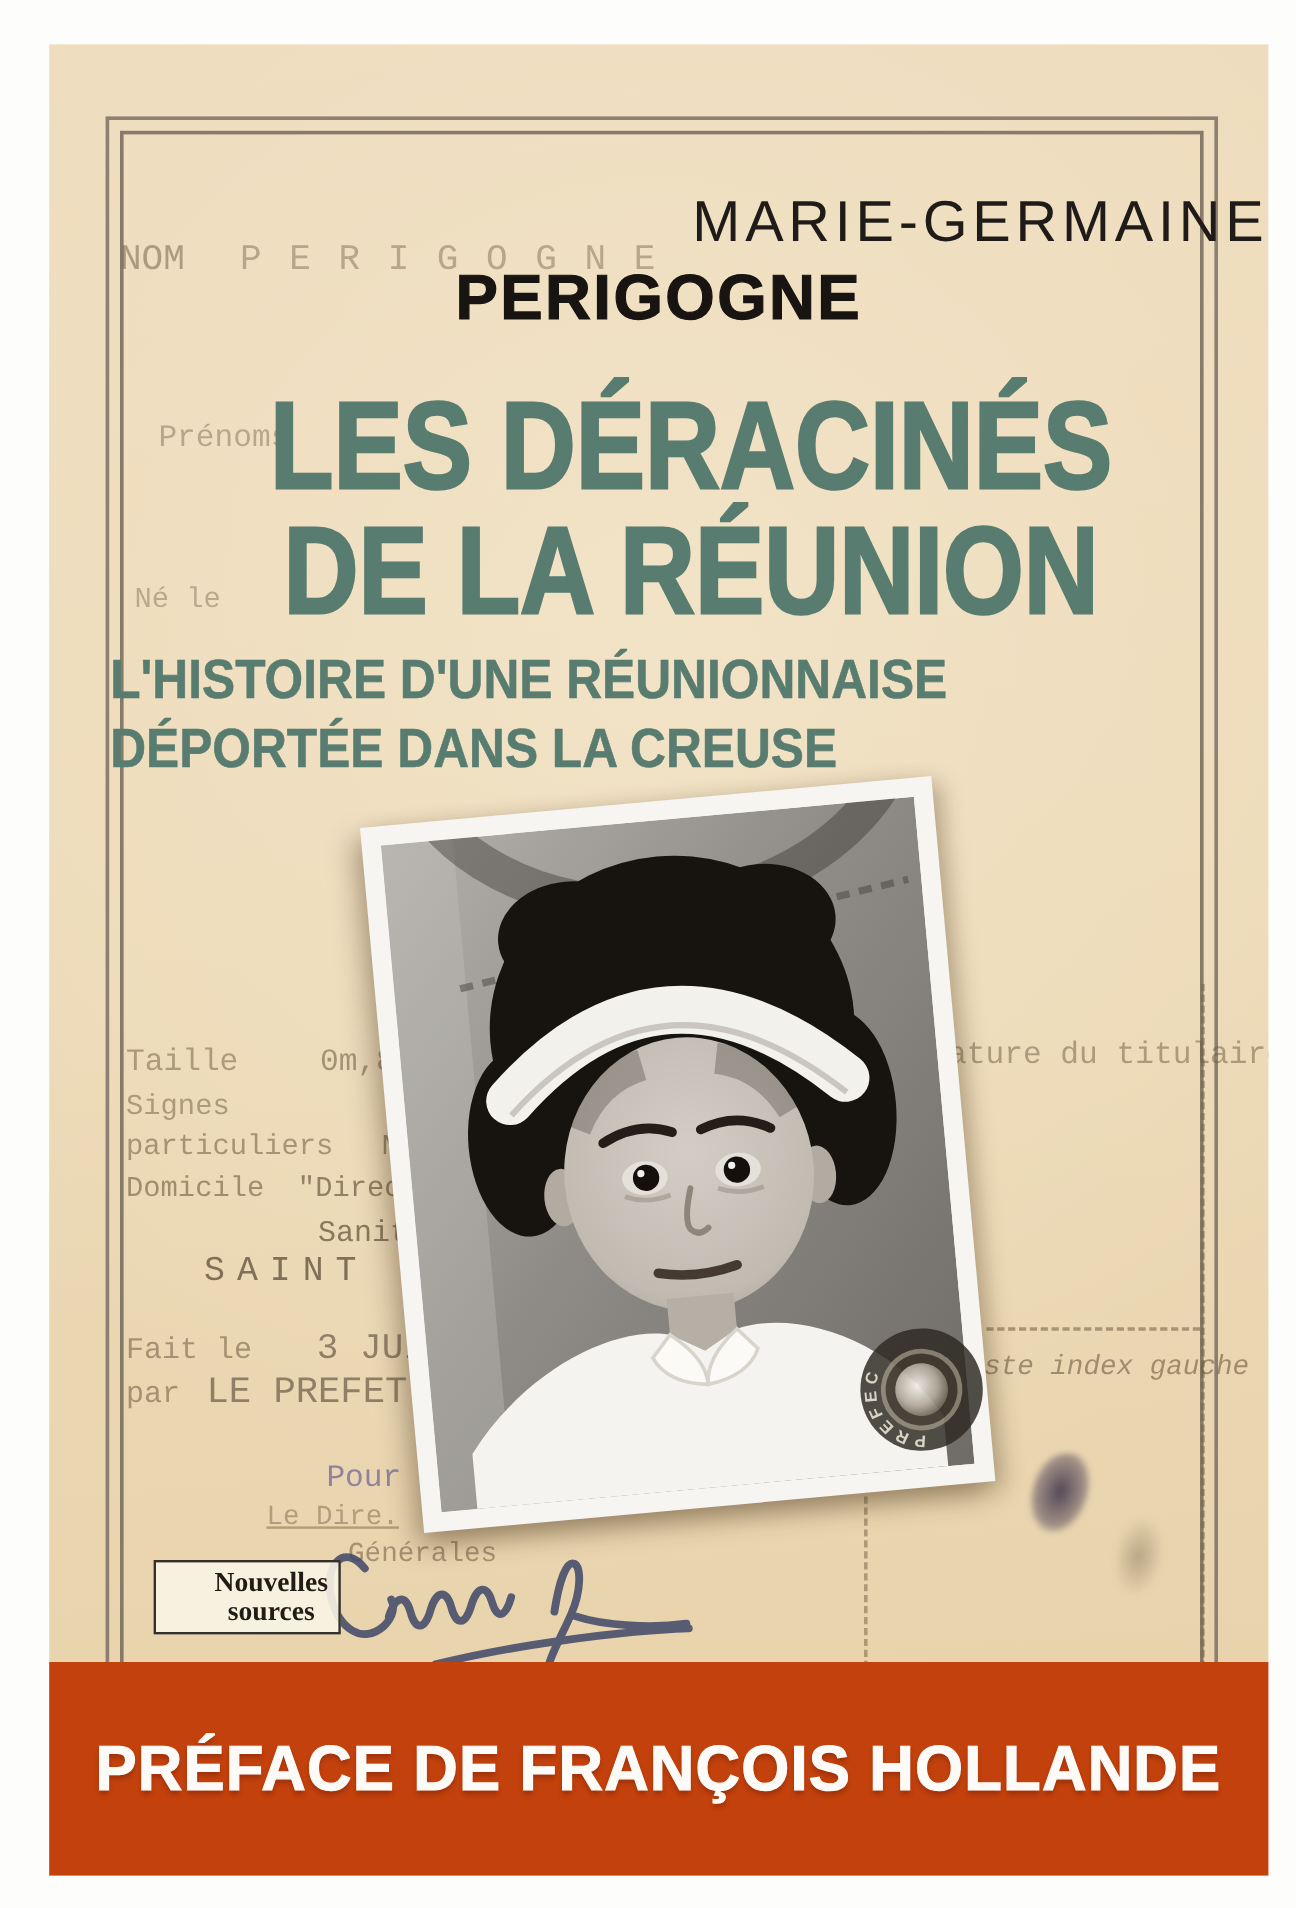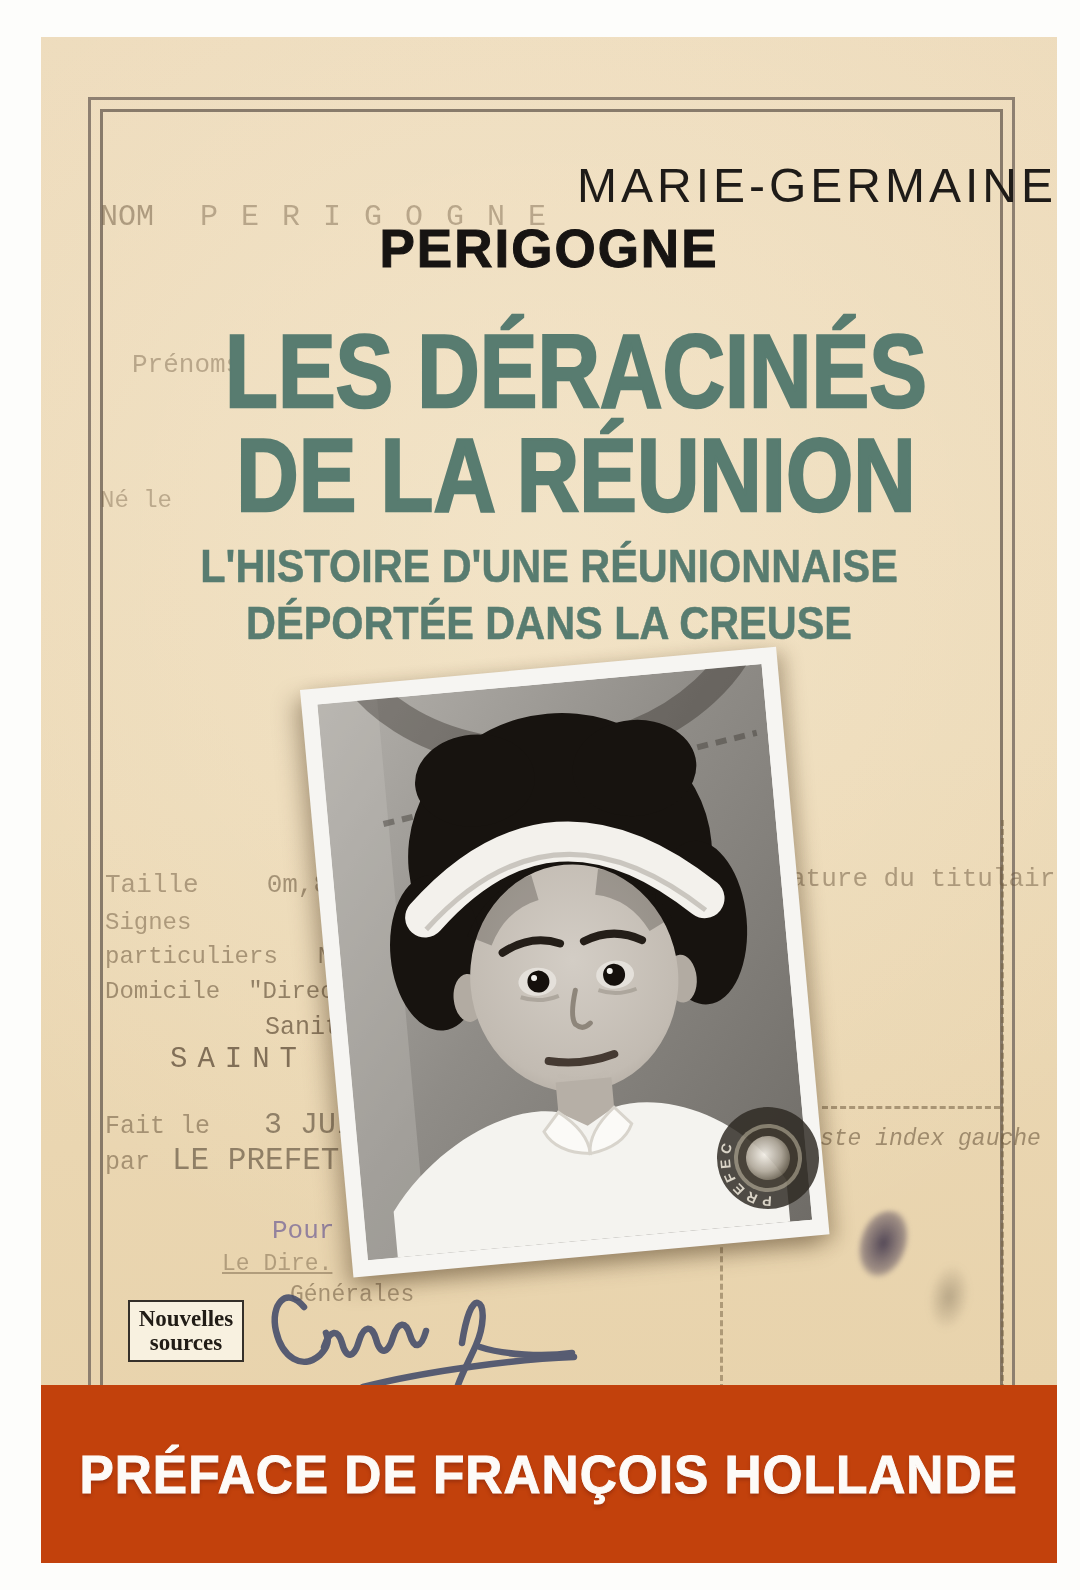--- a/index.html
+++ b/index.html
@@ -23,21 +23,21 @@
   .frame-inner{
     position:absolute;left:9px;top:9px;right:9px;bottom:-6px;
     border:3px solid rgba(110,97,85,.8);
   }
   
   .doc{position:absolute;font-family:"Liberation Mono",monospace;color:#6e5a40;
        white-space:pre;filter:blur(.4px);z-index:1;}
   .d-nom{left:59px;top:163px;font-size:30px;opacity:.5;}
   .d-nom .sp{letter-spacing:23px;margin-left:46px;opacity:.85;}
   .d-prenoms{left:59px;top:313px;font-size:26px;opacity:.42;padding-left:32px;}
-  .d-nele{left:59px;top:450px;font-size:24px;opacity:.4;}
+  .d-nele{left:59px;top:450px;font-size:24px;opacity:.4;padding-left:12px;}
   .d-taille{left:64px;top:833px;font-size:26px;opacity:.5;}
   .d-taille .val{margin-left:68px;opacity:1.0;color:#5d4a32;}
   .d-signes{left:64px;top:872px;font-size:24px;opacity:.5;}
   .d-partic{left:64px;top:906px;font-size:24px;opacity:.55;}
   .d-partic .val{margin-left:40px;color:#57452f;}
   .d-domicile{left:64px;top:941px;font-size:24px;opacity:.6;}
   .d-domicile .val{margin-left:28px;color:#57452f;}
   .d-sanit{left:224px;top:976px;font-size:25px;opacity:.65;color:#57452f;}
   .d-saint{left:129px;top:1006px;font-size:29px;letter-spacing:10px;opacity:.7;color:#554330;}
   .d-faitle{left:64px;top:1071px;font-size:25px;opacity:.55;}
@@ -66,42 +66,42 @@
   
   .author1{position:absolute;left:0;top:125px;width:100%;text-align:right;z-index:3;
      font-size:48px;font-weight:400;letter-spacing:4px;color:#1e1b18;line-height:1;}
   .author2{position:absolute;left:0;top:185px;width:100%;text-align:center;z-index:3;
      font-size:53px;font-weight:700;letter-spacing:2px;color:#171412;line-height:1;
      -webkit-text-stroke:1px #171412;}
   .title{position:absolute;left:0;top:283px;width:100%;text-align:center;z-index:3;
      color:#587c70;font-size:103px;line-height:104px;font-weight:700;padding-left:27px;
      -webkit-text-stroke:2.5px #587c70;}
   .title .tline{transform:scaleX(.84);transform-origin:50% 50%;}
-  .subtitle{position:absolute;left:0;top:501px;width:100%;text-align:center;z-index:3;
+  .subtitle{position:absolute;left:0;top:501px;width:100%;z-index:3;
      color:#587c70;font-size:46px;line-height:57px;font-weight:700;
      -webkit-text-stroke:.5px #587c70;}
   .subtitle .sline{transform:scaleX(.9);transform-origin:50% 50%;}
   
   .photo{position:absolute;left:259px;top:653px;width:446px;height:558px;
      background:#f6f5f2;padding:16px;transform:rotate(-5.2deg);transform-origin:0 0;
      box-shadow:-8px 10px 22px rgba(70,50,25,.35), 8px 6px 18px rgba(70,50,25,.25);
      z-index:5;}
   .photo svg{display:block;}
   
   .stamp{position:absolute;left:673px;top:1067px;width:108px;height:108px;z-index:6;
      transform:rotate(-18deg);opacity:.92;}
   
   .signature{position:absolute;left:225px;top:1210px;width:360px;height:165px;z-index:4;
      filter:blur(.3px);}
   
   .publisher{position:absolute;left:87px;top:1263px;width:112px;height:58px;z-index:6;
      background:rgba(250,244,230,.9);border:2px solid #35302a;
      display:flex;flex-direction:column;justify-content:center;align-items:center;
      font-family:"Liberation Serif",serif;font-size:23px;line-height:24px;
-     color:#211c16;font-weight:600;}
+     color:#211c16;font-weight:600;padding-left:40px;}
   
   .banner{position:absolute;left:41px;top:1385px;width:1016px;height:178px;
      background:#c2410c;display:flex;align-items:center;justify-content:center;z-index:7;}
   .banner-text{color:#fdfbf8;font-size:53px;font-weight:700;letter-spacing:1px;
      transform:scaleX(.97);text-shadow:0 3px 4px rgba(90,20,15,.35);
      -webkit-text-stroke:1px #fdfbf8;white-space:nowrap;}
 </style>
 </head>
 <body>
 

